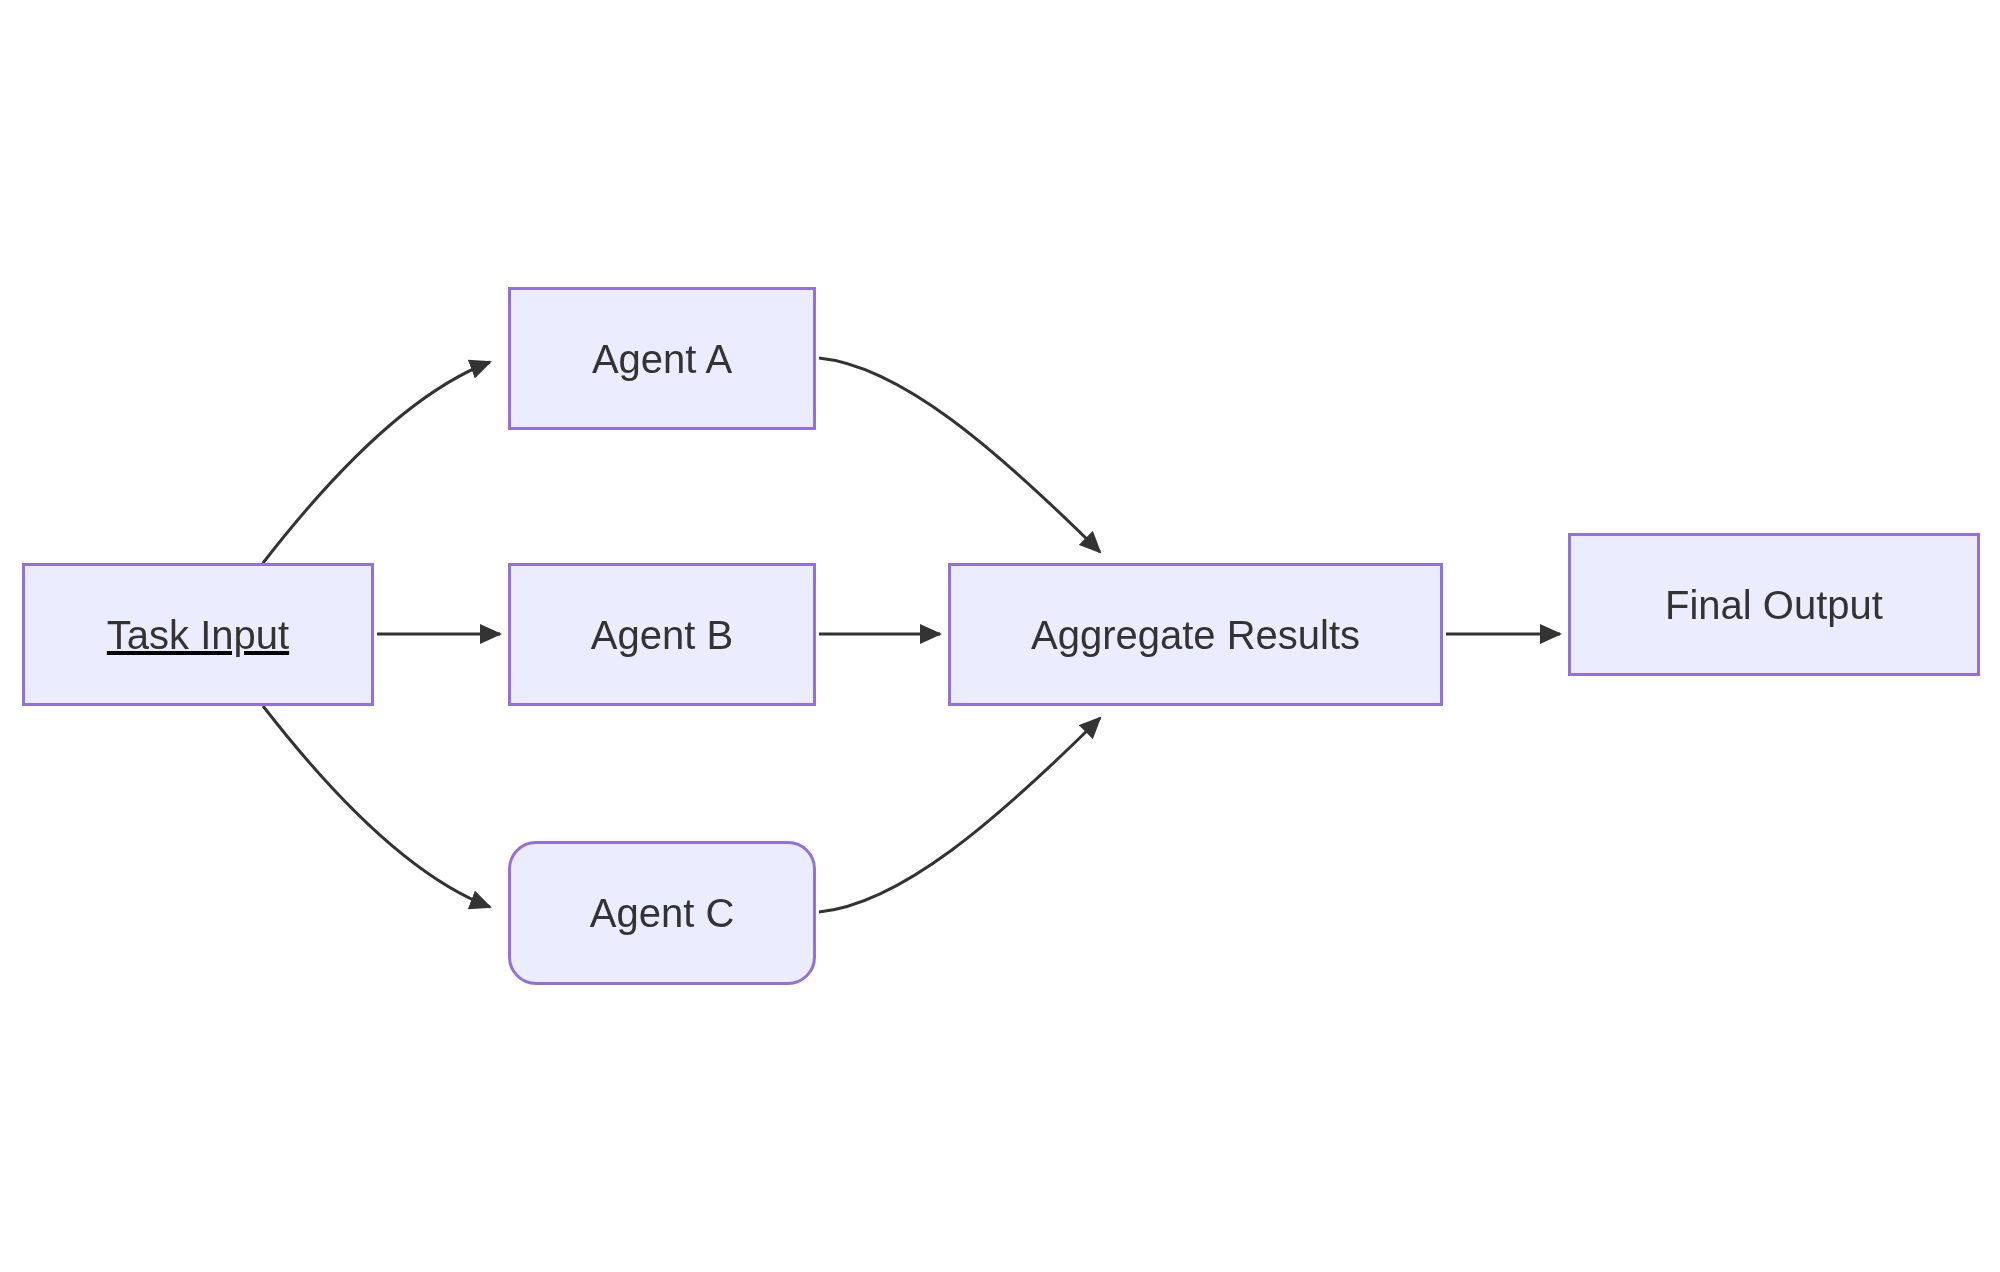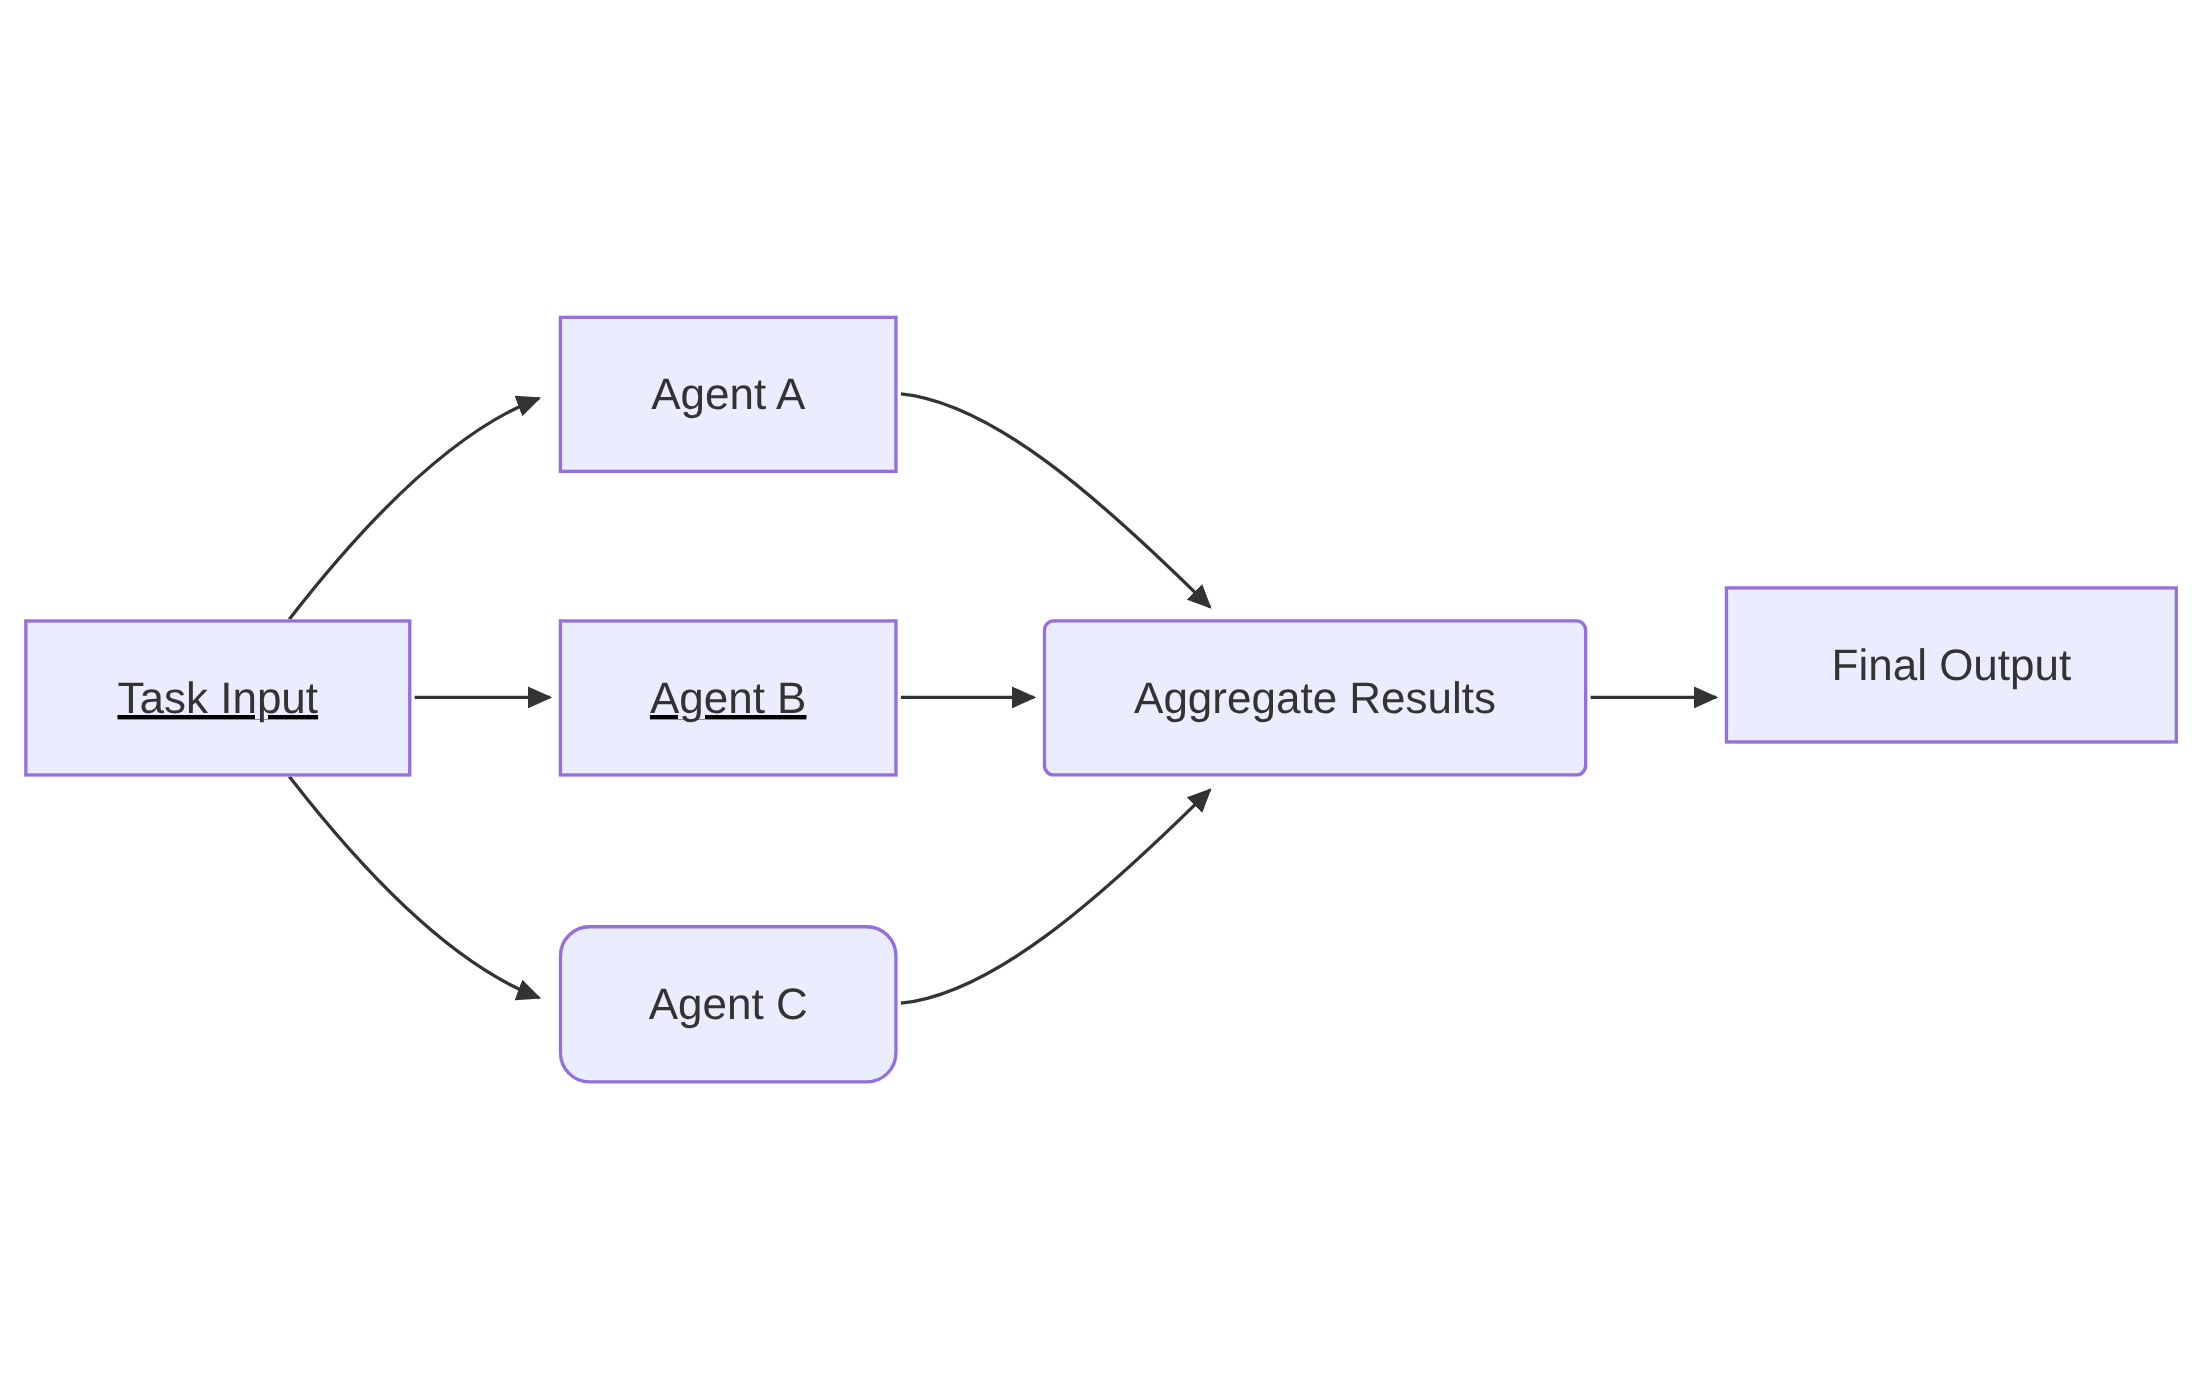--- a/index.html
+++ b/index.html
@@ -39,23 +39,23 @@
   }
   .node .label {
     color: var(--text, #333333);
     font-size: 40px;
     line-height: 1.2;
     white-space: nowrap;
   }
   
   #node-task-input        { left: 22px;   top: 563px; width: 352px; height: 143px; text-decoration: underline; }
   #node-agent-a           { left: 508px;  top: 287px; width: 308px; height: 143px; }
-  #node-agent-b           { left: 508px;  top: 563px; width: 308px; height: 143px; text-decoration: underline; }
+  #node-agent-b           { left: 508px;  top: 563px; width: 308px; height: 143px; }
   #node-agent-c           { left: 508px;  top: 841px; width: 308px; height: 144px; border-radius: 28px; }
-  #node-aggregate-results { left: 948px;  top: 563px; width: 495px; height: 143px; border-radius: 10px; }
+  #node-aggregate-results { left: 948px;  top: 563px; width: 495px; height: 143px; }
   #node-final-output      { left: 1568px; top: 533px; width: 412px; height: 143px; }
 </style>
 </head>
 <body>
 
 <div class="canvas" style="--bg: #ffffff; --node-fill: #ECECFF; --node-border: #9370DB; --edge: #333333; --text: #333333;">
 
   <svg class="edges" viewBox="0 0 2000 1272" xmlns="http://www.w3.org/2000/svg">
     <defs>
       <marker id="arrowhead" markerUnits="userSpaceOnUse" markerWidth="22" markerHeight="20" refX="20" refY="10" orient="auto">

